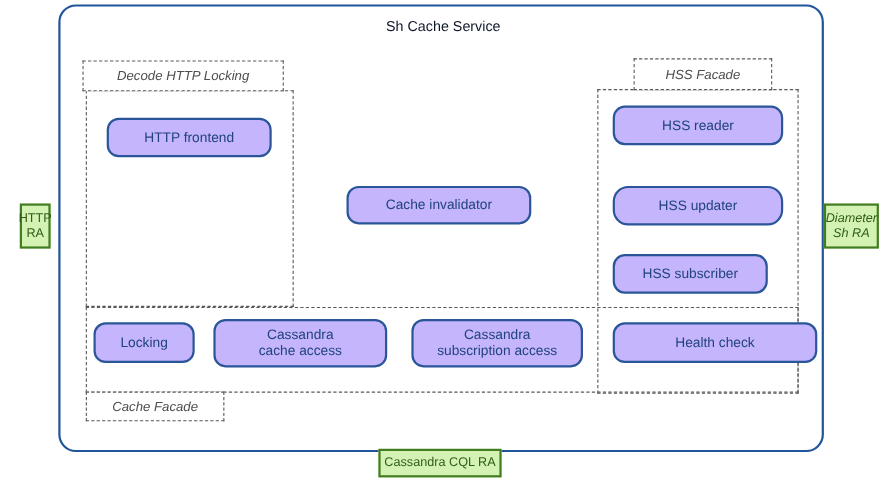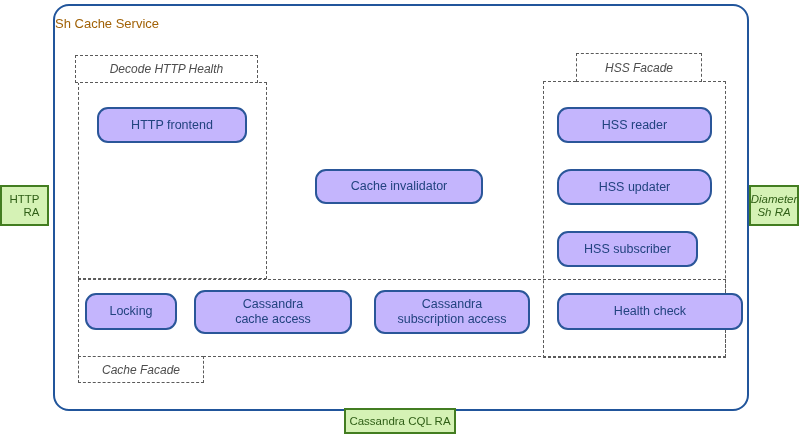--- a/index.html
+++ b/index.html
@@ -32,22 +32,23 @@
     border: 2px solid #21559b;
     border-radius: 16px;
     background: #ffffff;
     box-sizing: border-box;
   }
   .service-title {
     position: absolute;
     left: 0;
     top: 10px;
     width: 696px;
+    text-align: center;
     font-size: 13px;
-    color: #a16207;
+    color: #0f172a;
   }
 
   
   .dash-frame {
     position: absolute;
     border: 1px dashed #5a5a5a;
     box-sizing: border-box;
     background: transparent;
   }
   .dash-label {
@@ -114,50 +115,50 @@
 </head>
 <body>
 
 <div id="canvas">
 
   <div class="service-container">
     <div class="service-title">Sh Cache Service</div>
   </div>
 
   <div class="dash-frame decode-body"></div>
-  <div class="dash-label decode-label">Decode HTTP Health</div>
+  <div class="dash-label decode-label">Decode HTTP Locking</div>
 
   <div class="dash-frame hss-body"></div>
   <div class="dash-label hss-label">HSS Facade</div>
 
   <div class="dash-frame cache-body"></div>
   <div class="dash-label cache-label">Cache Facade</div>
 
   <div class="node" style="left:97px;  top:107px; width:150px; height:36px;">HTTP frontend</div>
 
 
   <div class="node" style="left:315px; top:169px; width:168px; height:35px;">Cache invalidator</div>
 
-  <div class="node" style="left:557px; top:107px; width:155px; height:36px;">HSS reader</div>
+  <div class="node" style="left:557px; top:96px; width:155px; height:36px;">HSS reader</div>
 
   <div class="node" style="left:557px; top:169px; width:155px; height:36px;border-radius:14px;">HSS updater</div>
 
   <div class="node" style="left:557px; top:231px; width:141px; height:36px;text-align:right;">HSS subscriber</div>
 
   <div class="node" style="left:85px;  top:293px; width:92px;  height:37px;">Locking</div>
 
   <div class="node" style="left:194px; top:290px; width:158px; height:44px;">Cassandra
 cache access</div>
 
   <div class="node" style="left:374px; top:290px; width:156px; height:44px;">Cassandra
 subscription access</div>
 
   <div class="node" style="left:557px; top:293px; width:186px; height:37px;">Health check</div>
 
-  <div class="ra" style="left:0;   top:185px; width:49px;  height:41px;text-align:right;">HTTP
+  <div class="ra" style="left:18px;   top:185px; width:28px;  height:41px;">HTTP
 RA</div>
 
   <div class="ra" style="left:749px; top:185px; width:50px;  height:41px;font-style:italic;">Diameter
 Sh RA</div>
 
   <div class="ra" style="left:344px; top:408px; width:112px; height:26px;">Cassandra CQL RA</div>
 
 </div>
 
 </body></html>

